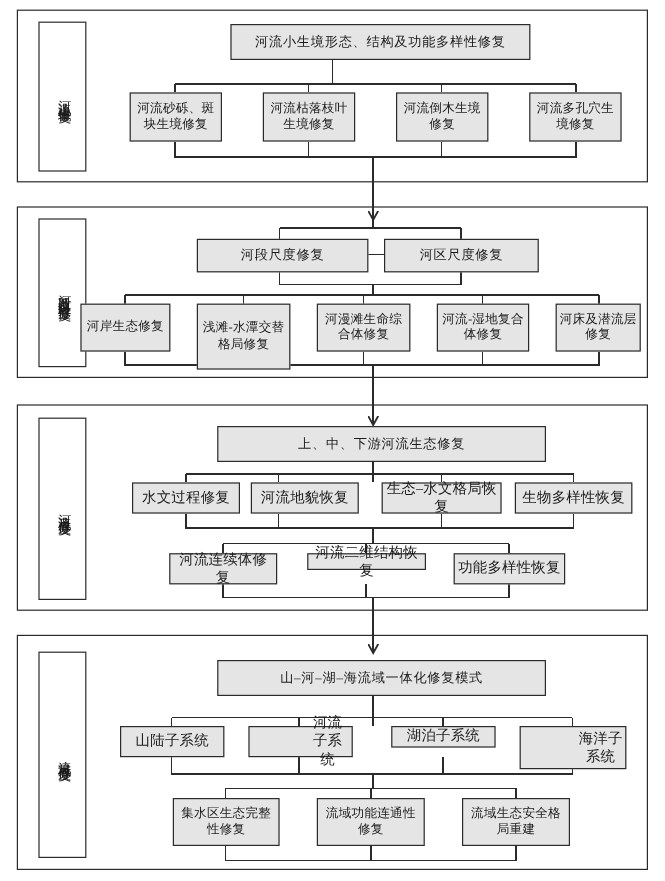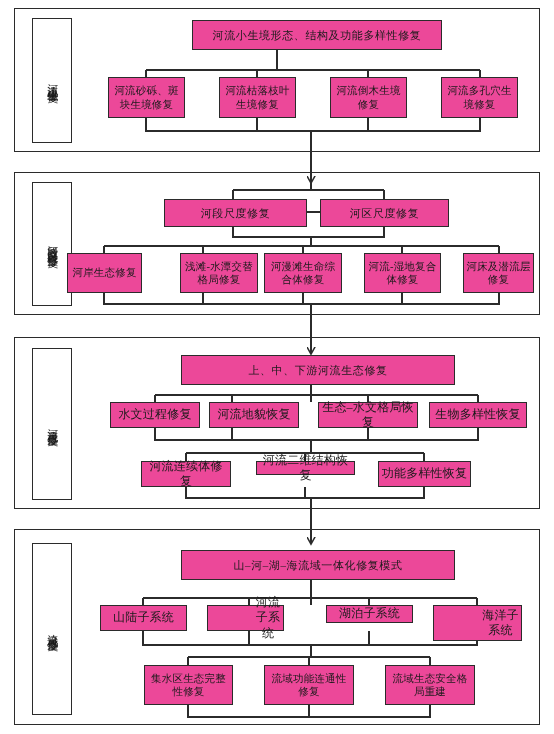--- a/index.html
+++ b/index.html
@@ -44,21 +44,21 @@
     text-orientation: upright;
     letter-spacing: 1.5px;
     font-size: 11px;
     line-height: 1.05;
     background: #fff;
   }
   .node {
     position: absolute;
     box-sizing: border-box;
     border: 1.3px solid #2b2b2b;
-    background: #ec4899;
+    background: #e5e5e5;
     display: flex;
     align-items: center;
     justify-content: center;
     text-align: center;
     font-size: 10.5px;
     line-height: 1.28;
     padding: 1px 2px;
     letter-spacing: 0.2px;
   }
   .node.title {
@@ -175,21 +175,21 @@
   <div class="node" style="left:219px; top:77px; width:77px; height:41px;">河流枯落枝叶生境修复</div>
   <div class="node" style="left:330px; top:77px; width:77px; height:41px;">河流倒木生境修复</div>
   <div class="node" style="left:441px; top:77px; width:77px; height:41px;">河流多孔穴生境修复</div>
 
   <div class="section" style="left:14px; top:172px; width:526px; height:143px;"></div>
   <div class="sec-label" style="left:32px; top:182px; width:40px; height:124px;">河段及河区尺度修复</div>
   <div class="node title" style="left:164px; top:199px; width:143px; height:28px;">河段尺度修复</div>
   <div class="node title" style="left:320px; top:199px; width:129px; height:28px;">河区尺度修复</div>
 
   <div class="node" style="left:67px; top:253px; width:75px; height:40px;">河岸生态修复</div>
-  <div class="node" style="left:180px; top:253px; width:78px; height:40px;">浅滩-水潭交替格局修复</div>
+  <div class="node" style="left:164px; top:253px; width:78px; height:55px;">浅滩-水潭交替格局修复</div>
   <div class="node" style="left:264px; top:253px; width:78px; height:40px;">河漫滩生命综合体修复</div>
   <div class="node" style="left:364px; top:253px; width:77px; height:40px;">河流-湿地复合体修复</div>
   <div class="node" style="left:463px; top:253px; width:71px; height:40px;">河床及潜流层修复</div>
 
   <div class="section" style="left:14px; top:337px; width:526px; height:172px;"></div>
   <div class="sec-label" style="left:32px; top:348px; width:40px; height:152px;">河流尺度修复</div>
   <div class="node title" style="left:181px; top:355px; width:274px; height:30px;">上、中、下游河流生态修复</div>
 
   <div class="node wide" style="left:110px; top:402px; width:90px; height:26px;">水文过程修复</div>
   <div class="node wide" style="left:209px; top:402px; width:90px; height:26px;">河流地貌恢复</div>
@@ -198,21 +198,21 @@
 
   <div class="node wide" style="left:141px; top:461px; width:90px; height:26px;">河流连续体修复</div>
   <div class="node wide" style="left:256px; top:461px; width:99px; height:14px;">河流二维结构恢复</div>
   <div class="node wide" style="left:378px; top:461px; width:93px; height:26px;">功能多样性恢复</div>
 
   <div class="section" style="left:14px; top:529px; width:526px; height:196px;"></div>
   <div class="sec-label" style="left:32px; top:543px; width:40px; height:172px;">流域尺度修复</div>
   <div class="node title" style="left:181px; top:550px; width:274px; height:30px;">山–河–湖–海流域一体化修复模式</div>
 
   <div class="node wide" style="left:100px; top:605px; width:87px; height:26px;">山陆子系统</div>
-  <div class="node wide" style="left:207px; top:605px; width:77px; height:26px;padding-left:47px;">河流子系统</div>
+  <div class="node wide" style="left:207px; top:605px; width:87px; height:26px;padding-left:47px;">河流子系统</div>
   <div class="node wide" style="left:326px; top:605px; width:87px; height:18px;">湖泊子系统</div>
   <div class="node wide" style="left:433px; top:605px; width:89px; height:36px;padding-left:48px;">海洋子系统</div>
 
   <div class="node" style="left:144px; top:665px; width:89px; height:40px;">集水区生态完整性修复</div>
   <div class="node" style="left:264px; top:665px; width:90px; height:40px;">流域功能连通性修复</div>
   <div class="node" style="left:385px; top:665px; width:90px; height:40px;">流域生态安全格局重建</div>
 
 </div>
 
 </body></html>

